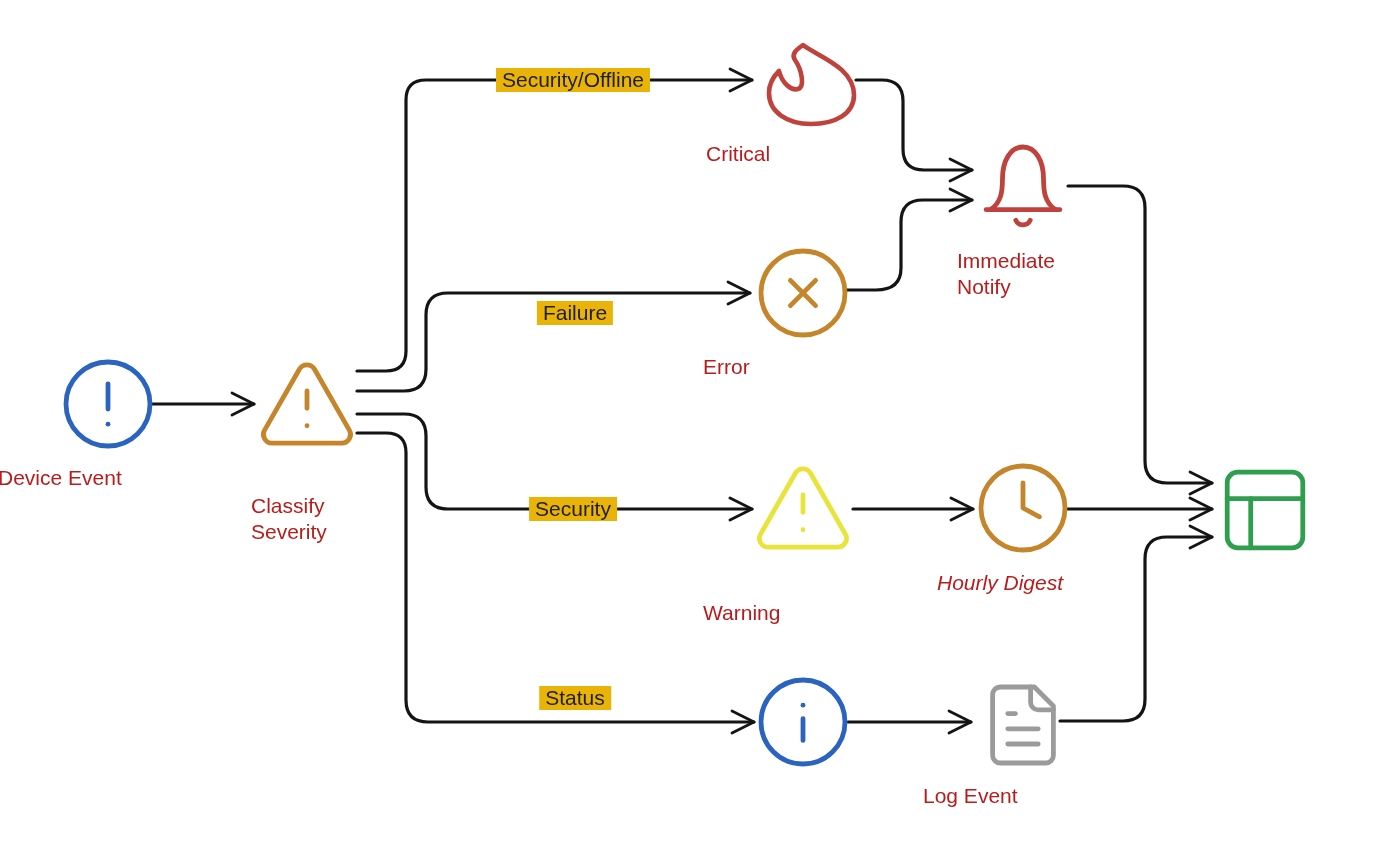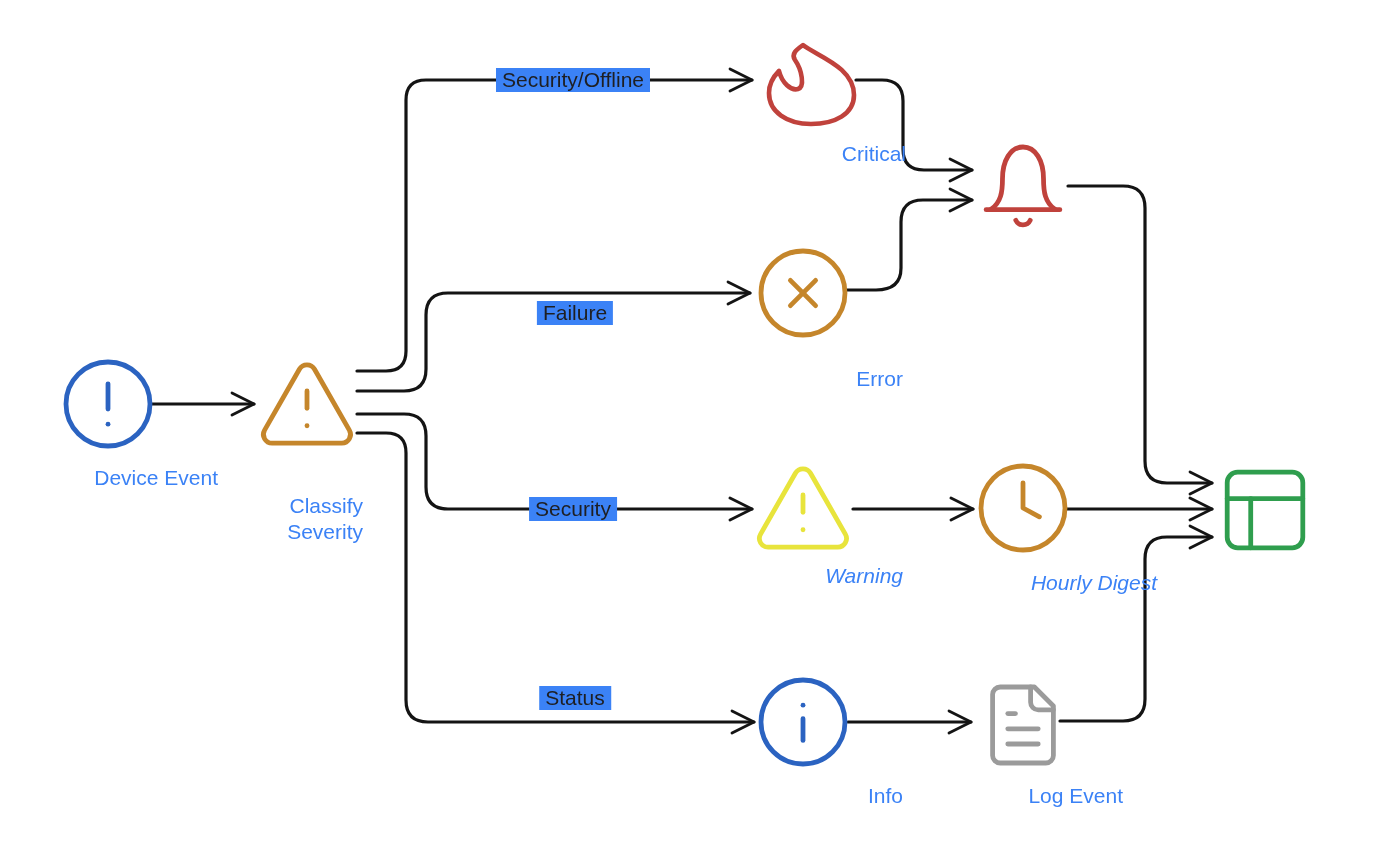--- a/index.html
+++ b/index.html
@@ -8,30 +8,30 @@
     width: 1377px;
     height: 846px;
     background: #ffffff;
     font-family: "Liberation Sans", sans-serif;
     overflow: hidden;
   }
   .canvas svg { position: absolute; left: 0; top: 0; }
   .node-label {
     position: absolute;
     transform: translateX(-50%);
-    text-align: right;
+    text-align: left;
     font-size: 21px;
     line-height: 26px;
-    color: #3b82f6;
+    color: #b91c1c;
     white-space: normal;
   }
   .edge-label {
     position: absolute;
     transform: translate(-50%, -50%);
-    background: #3b82f6;
+    background: #eab308;
     padding: 0 6px;
     font-size: 21px;
     color: #1e1f22;
     white-space: nowrap;
   }
 </style>
 </head>
 <body>
 
 <div class="canvas">
@@ -114,24 +114,24 @@
     <g transform="translate(1214.6,459.6) scale(4.2)" fill="none" stroke-width="1.14" stroke-linecap="round" stroke-linejoin="round" stroke="#2f9e4e">
       <rect x="3" y="3" width="18" height="18" rx="2.5"></rect>
       <path d="M3 9.3h18"></path>
       <path d="M8.6 21V9.3"></path>
     </g>
   </svg>
 
   <div class="node-label" style="left:108px; top:465px; width:220px;">Device Event</div>
   <div class="node-label" style="left:307px; top:493px; width:112px;">Classify Severity</div>
   <div class="node-label" style="left:806px; top:141px; width:200px;">Critical</div>
-  <div class="node-label" style="left:803px; top:366px; width:200px;">Error</div>
-  <div class="node-label" style="left:803px; top:563px; width:200px;font-style:italic;">Warning</div>
+  <div class="node-label" style="left:803px; top:354px; width:200px;">Error</div>
+  <div class="node-label" style="left:1023px; top:248px; width:132px;">Immediate Notify</div>
+  <div class="node-label" style="left:803px; top:600px; width:200px;">Warning</div>
   <div class="node-label" style="left:1047px; top:570px; width:220px;font-style:italic;">Hourly Digest</div>
-  <div class="node-label" style="left:803px; top:783px; width:200px;">Info</div>
   <div class="node-label" style="left:1023px; top:783px; width:200px;">Log Event</div>
 
   <div class="edge-label" style="left:573px; top:80px;">Security/Offline</div>
   <div class="edge-label" style="left:575px; top:293px;margin-top:20px;">Failure</div>
   <div class="edge-label" style="left:573px; top:509px;">Security</div>
   <div class="edge-label" style="left:575px; top:698px;">Status</div>
 
 </div>
 
 </body></html>

